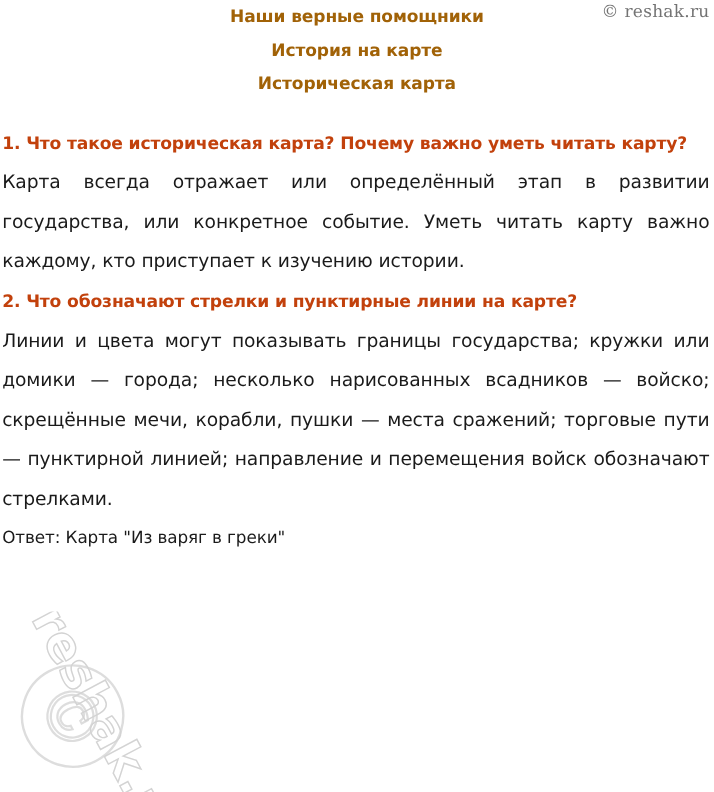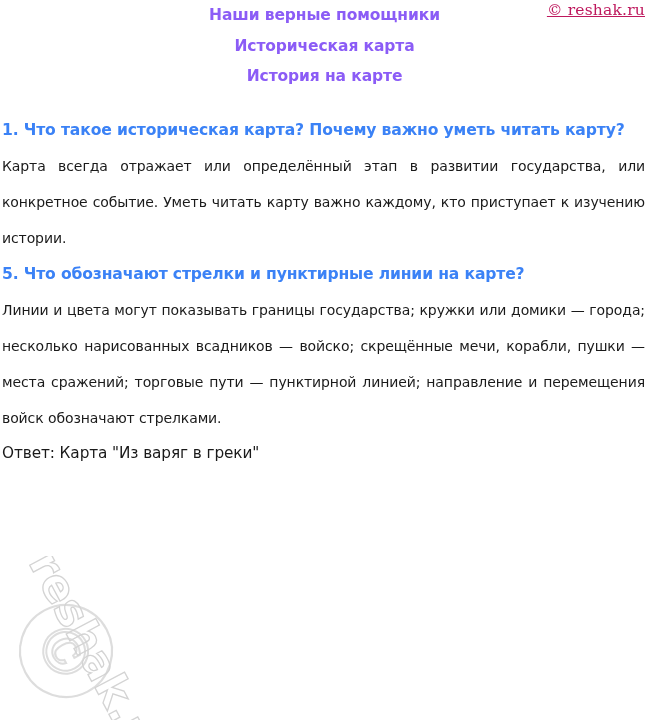--- a/index.html
+++ b/index.html
@@ -28,68 +28,67 @@
   }
 
   
   .copyright {
     position: absolute;
     top: 1px;
     right: 4px;
     font-family: "DejaVu Serif", "Liberation Serif", serif;
     font-size: 15.5px;
     line-height: 18px;
-    color: #be185d;
+    color: #737373;
     letter-spacing: 0.2px;
     white-space: nowrap;
-    text-decoration: underline;
   }
 
   
   .titles {
     position: absolute;
     left: 0;
     right: 0;
     top: 0;
     text-align: center;
   }
   .title-line {
     font-weight: bold;
     font-size: 15.5px;
     line-height: 30.5px;
     letter-spacing: -0.1px;
-    color: #8b5cf6;
+    color: #a16207;
   }
   .title-line.t1 { margin-top: 0px; }
 
   
   .content {
     position: absolute;
     left: 2px;
     right: 4px;
     top: 112px;
   }
 
   .q-heading {
     font-weight: bold;
     font-size: 15.6px;
     line-height: 36px;
     text-align: justify;
     text-align-last: left;
     letter-spacing: -0.15px;
-    color: #3b82f6;
+    color: #c2410c;
     margin: 0;
   }
   .q-heading.wrap {
     text-align: justify;
     text-align-last: left;
   }
 
   .body-par {
-    font-size: 14px;
+    font-size: 17px;
     line-height: 36px;
     text-align: justify;
     text-align-last: left;
     letter-spacing: -0.1px;
     color: #1a1a1a;
     margin: 0;
   }
 
   .answer-par {
     font-size: 15.3px;
@@ -135,30 +134,30 @@
 </style>
 </head>
 <body>
 
 <div class="page">
 
   <div class="copyright">© reshak.ru</div>
 
   <div class="titles">
     <div class="title-line t1">Наши верные помощники</div>
+    <div class="title-line">История на карте</div>
     <div class="title-line">Историческая карта</div>
-    <div class="title-line">История на карте</div>
   </div>
 
   <div class="content">
 
     <p class="q-heading wrap">1. Что такое историческая карта? Почему важно уметь читать карту?</p>
     <p class="body-par">Карта всегда отражает или определённый этап в развитии государства, или конкретное событие. Уметь читать карту важно каждому, кто приступает к изучению истории.</p>
 
-    <p class="q-heading">5. Что обозначают стрелки и пунктирные линии на карте?</p>
+    <p class="q-heading">2. Что обозначают стрелки и пунктирные линии на карте?</p>
     <p class="body-par">Линии и цвета могут показывать границы государства; кружки или домики — города; несколько нарисованных всадников — войско; скрещённые мечи, корабли, пушки — места сражений; торговые пути — пунктирной линией; направление и перемещения войск обозначают стрелками.</p>
 
 
     <p class="answer-par">Ответ: Карта "Из варяг в греки"</p>
 
   </div>
 
   <div class="watermark">
     <svg width="230" height="165" viewBox="0 0 230 165" xmlns="http://www.w3.org/2000/svg">
       <g transform="rotate(62 60 95)">

